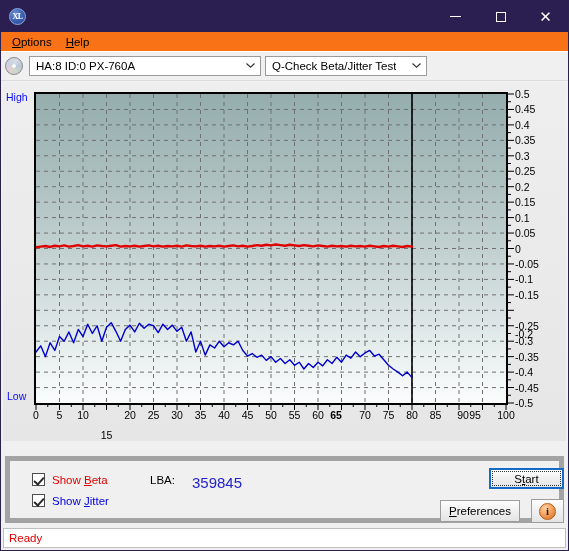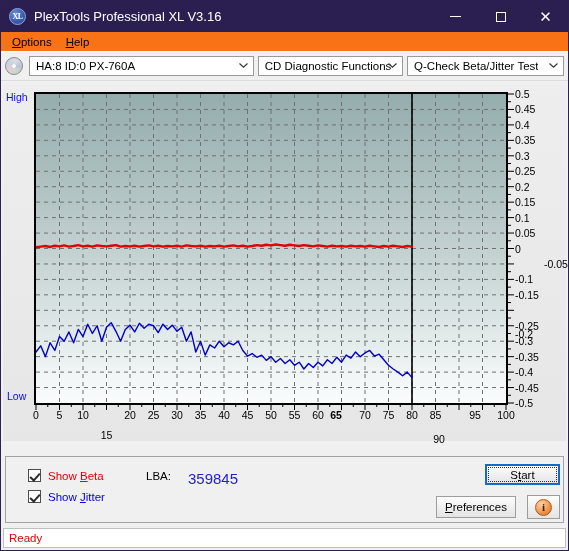--- a/index.html
+++ b/index.html
@@ -171,21 +171,21 @@
     transform: translateX(-50%);
     white-space: nowrap;
   }
 
   
   .bottom-panel {
     position: absolute;
     left: 4px; right: 4px; top: 455px;
     height: 67px;
     background: #f0f0f0;
-    border: 1px solid #a3a3a3;
+    border: 5px solid #a3a3a3;
     box-sizing: border-box;
     padding-left: 34px;
   }
   .chk-row {
     position: absolute;
     display: flex; align-items: center;
     font-size: 11.5px;
   }
   .chk-beta  { left: 22px; top: 12px; }
   .chk-jitter{ left: 22px; top: 33px; }
@@ -271,49 +271,40 @@
     color: #e00000;
   }
 </style>
 </head>
 <body>
 
 <div class="app-window">
 
   <div class="titlebar">
     <div class="title-icon">XL</div>
-    <div class="title-text">PlexTools Professional XL V3.16</div>
     <div class="win-buttons">
       <div class="win-btn">
           <i class="glyph-min"></i>
         </div>
       <div class="win-btn">
           <i class="glyph-max"></i>
         </div>
       <div class="win-btn close-btn">✕</div>
     </div>
   </div>
 
   <div class="menubar">
     <div class="menu-item"><u>O</u><span>ptions</span></div>
     <div class="menu-item"><u>H</u><span>elp</span></div>
   </div>
 
   <div class="toolbar">
     <div class="drive-icon"></div>
     <div class="combo combo-drive">
       <span class="combo-label">HA:8 ID:0  PX-760A</span>
-      <span class="chev">
-        <svg width="9" height="5" viewBox="0 0 9 5">
-            <path d="M0.5 0.5 L4.5 4.2 L8.5 0.5" fill="none" stroke="#333" stroke-width="1.1"></path>
-          </svg>
-      </span>
-    </div>
-    <div class="combo combo-func">
-      <span class="combo-label">CD Diagnostic Functions</span>
       <span class="chev">
         <svg width="9" height="5" viewBox="0 0 9 5">
             <path d="M0.5 0.5 L4.5 4.2 L8.5 0.5" fill="none" stroke="#333" stroke-width="1.1"></path>
           </svg>
       </span>
     </div>
     <div class="combo combo-test">
       <span class="combo-label">Q-Check Beta/Jitter Test</span>
       <span class="chev">
         <svg width="9" height="5" viewBox="0 0 9 5">
@@ -381,21 +372,21 @@
           <span style="top: 25.45px;">0.45</span>
           <span style="top: 40.9px;">0.4</span>
           <span style="top: 56.35px;">0.35</span>
           <span style="top: 71.8px;">0.3</span>
           <span style="top: 87.25px;">0.25</span>
           <span style="top: 102.7px;">0.2</span>
           <span style="top: 118.15px;">0.15</span>
           <span style="top: 133.6px;">0.1</span>
           <span style="top: 149.05px;">0.05</span>
           <span style="top: 164.5px;">0</span>
-          <span style="top: 179.95px; margin-left: 29px;">-0.05</span>
+          <span style="top: 179.95px;">-0.05</span>
           <span style="top: 195.4px;">-0.1</span>
           <span style="top: 210.85px;">-0.15</span>
           <span style="top: 226.3px; margin-top: 24px;">-0.2</span>
           <span style="top: 241.75px;">-0.25</span>
           <span style="top: 257.2px;">-0.3</span>
           <span style="top: 272.65px;">-0.35</span>
           <span style="top: 288.1px;">-0.4</span>
           <span style="top: 303.55px;">-0.45</span>
           <span style="top: 319px;">-0.5</span>
         </div>
@@ -411,21 +402,21 @@
           <span style="left: 221px;">40</span>
           <span style="left: 244.5px;">45</span>
           <span style="left: 268px;">50</span>
           <span style="left: 291.5px;">55</span>
           <span style="left: 315px;">60</span>
           <span style="left: 333px; font-weight: bold;">65</span>
           <span style="left: 362px;">70</span>
           <span style="left: 385.5px;">75</span>
           <span style="left: 409px;">80</span>
           <span style="left: 432.5px;">85</span>
-          <span style="left: 436px; margin-top: 24px;">90</span>
+          <span style="left: 460px;">90</span>
           <span style="left: 472px;">95</span>
           <span style="left: 503px;">100</span>
         </div>
       <svg id="tickmarks" style="position:absolute;left:0;top:0;width:100%;height:100%;pointer-events:none">
           <line x1="33" y1="321" x2="33" y2="326" stroke="#000" stroke-width="1"></line>
           <line x1="44.75" y1="321" x2="44.75" y2="323" stroke="#000" stroke-width="1"></line>
           <line x1="56.5" y1="321" x2="56.5" y2="326" stroke="#000" stroke-width="1"></line>
           <line x1="68.25" y1="321" x2="68.25" y2="323" stroke="#000" stroke-width="1"></line>
           <line x1="80" y1="321" x2="80" y2="326" stroke="#000" stroke-width="1"></line>
           <line x1="91.75" y1="321" x2="91.75" y2="323" stroke="#000" stroke-width="1"></line>

